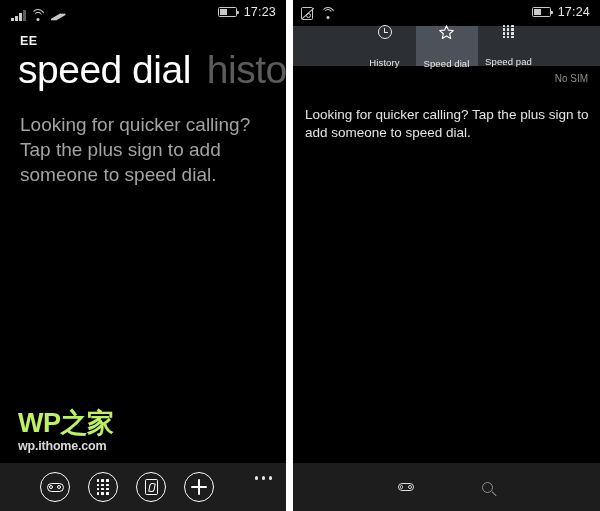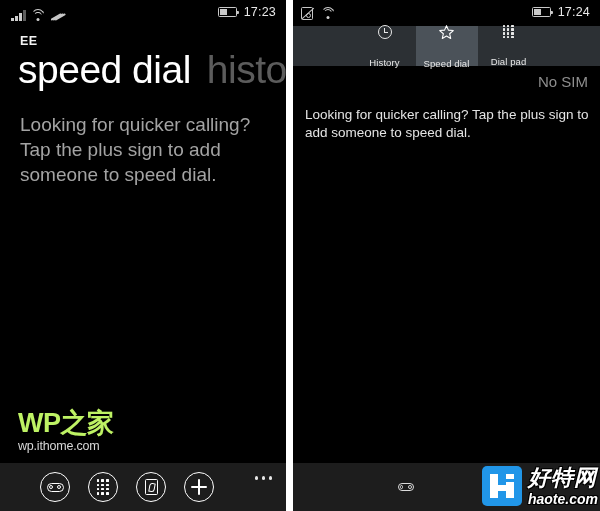--- a/index.html
+++ b/index.html
@@ -158,21 +158,21 @@
   }
   .wm-left .wm-big {
     font-size: 27px;
     font-weight: 700;
     letter-spacing: -0.5px;
     line-height: 30px;
     color: #bef264;
   }
   .wm-left .wm-small {
     font-size: 12.5px;
-    font-weight: 400;
+    font-weight: 700;
     letter-spacing: -0.2px;
     color: #d8d8d8;
     margin-top: 1px;
   }
 
   .wp-appbar {
     position: absolute;
     left: 0; bottom: 0;
     width: 286px;
     height: 48px;
@@ -404,21 +404,21 @@
   .ic-keypad span {
     width: 2.4px; height: 2.4px;
     background: #e9e9e9;
     border-radius: 0.5px;
   }
 
   .w10-nosim-label {
     position: absolute;
     right: 12px; top: 73px;
     color: #8e8e8e;
-    font-size: 15px;
+    font-size: 10px;
   }
   .w10-empty {
     position: absolute;
     left: 12px; top: 106px;
     width: 284px;
     color: #e4e4e4;
     font-size: 13.5px;
     font-weight: 300;
     line-height: 18px;
   }
@@ -663,46 +663,34 @@
               <span></span>
               <span></span>
               <span></span>
               <span></span>
               <span></span>
               <span></span>
               <span></span>
               <span></span>
             </span>
           </span>
-        <span class="tab-label">Dial pad</span>
+        <span class="tab-label">Speed pad</span>
       </div>
     </div>
 
     <div class="w10-nosim-label">No SIM</div>
 
     <div class="w10-empty">Looking for quicker calling? Tap the plus sign to add someone to speed dial.</div>
 
     <div class="w10-bottombar">
       <div class="w10-bb-icons">
         <div class="bb-glyph">
           <span class="g-voicemail2"></span>
         </div>
         <div class="bb-glyph">
           <span class="g-search"></span>
         </div>
       </div>
     </div>
 
-    <div class="wm-right">
-      <div class="wm-logo">
-        <span class="hbar-l"></span>
-        <span class="hdot"></span>
-        <span class="hcross"></span>
-        <span class="hbar-r"></span>
-      </div>
-      <div class="wm-text">
-        <span class="wm-cn">好特网</span>
-        <span class="wm-en">haote.com</span>
-      </div>
-    </div>
   </div>
 
 </div>
 
 </body></html>

